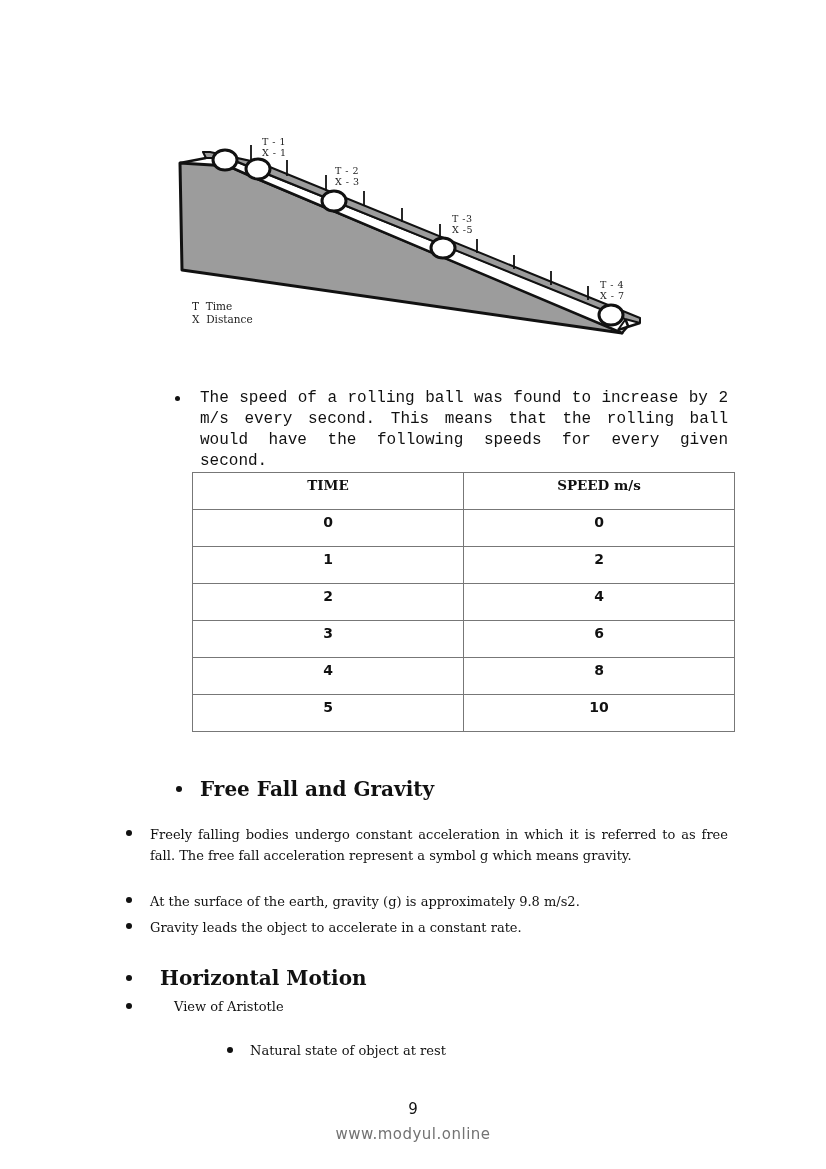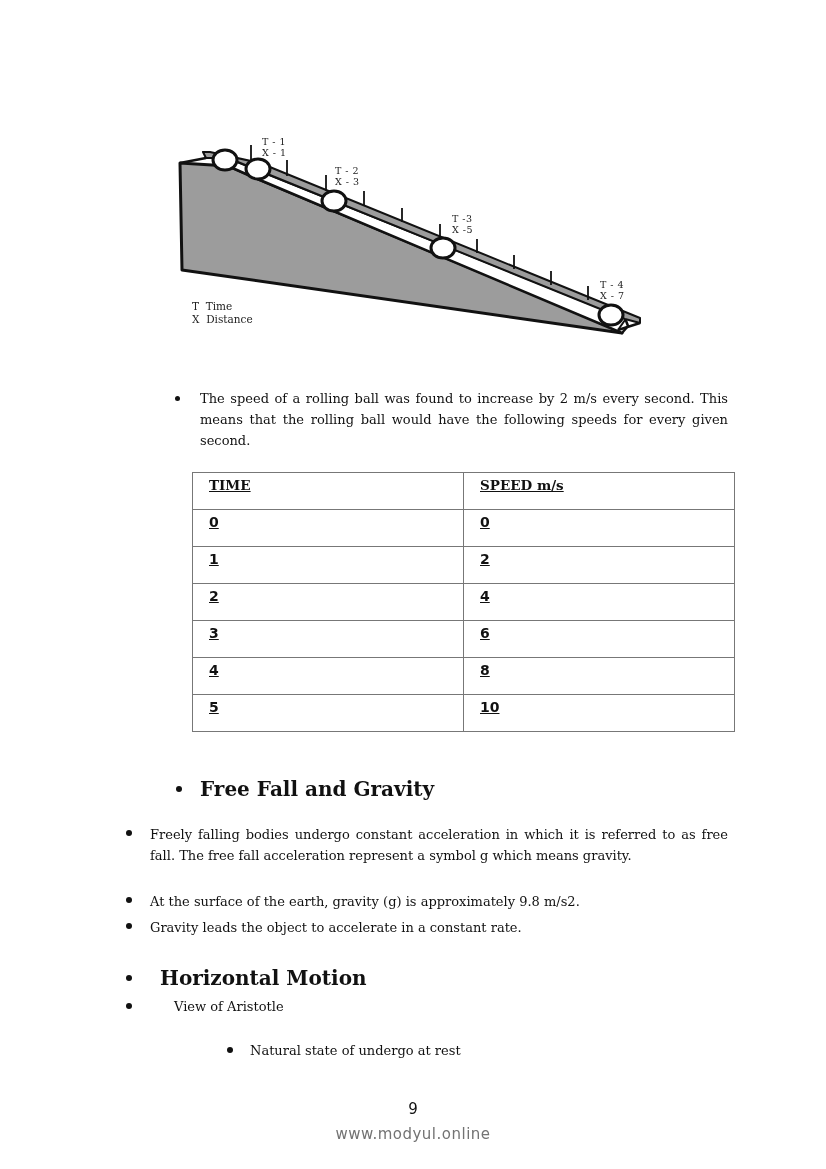--- a/index.html
+++ b/index.html
@@ -2,27 +2,27 @@
 <html><head>
 <meta charset="utf-8">
 <style>
   html, body { margin: 0; padding: 0; background: #ffffff; }
   body { width: 826px; height: 1169px; position: relative; overflow: hidden;
          font-family: "DejaVu Serif", "Liberation Serif", serif; color: #111; }
   #diagram { position: absolute; left: 170px; top: 128px; width: 490px; height: 215px; }
   .dlabel { font-family: "DejaVu Serif", serif; font-size: 9.5px; fill: #222; letter-spacing: 0.5px; }
   .legend { font-family: "DejaVu Serif", serif; font-size: 10.5px; fill: #222; }
 
-  .para { position: absolute; left: 200px; top: 388px; width: 528px; font-size: 13px; line-height: 21px;
-          text-align: justify; text-align-last: left; }
+  .para { position: absolute; left: 200px; top: 388px; width: 528px; font-size: 16px; line-height: 21px;
+          text-align: justify; text-align-last: left; font-family: Liberation Mono, monospace; }
   .bullet-dot { position: absolute; width: 6px; height: 6px; border-radius: 50%; background: #111; }
 
   table.data { position: absolute; left: 192px; top: 472px; width: 543px; border-collapse: collapse; }
-  table.data td { border: 1.3px solid #777; height: 37px; text-align: left; vertical-align: top;
-                  padding: 4px 0 0 16px; font-weight: bold; font-size: 14px; box-sizing: border-box; text-decoration: underline; }
+  table.data td { border: 1.3px solid #777; height: 37px; text-align: center; vertical-align: top;
+                  padding: 4px 0 0 0; font-weight: bold; font-size: 14px; box-sizing: border-box; }
   table.data tr.head td { font-family: "DejaVu Serif", serif; font-size: 13.5px; }
   table.data tr.row td { font-family: "DejaVu Sans", sans-serif; font-size: 14px; }
 
   .h2 { position: absolute; font-weight: bold; font-size: 20px; font-family: "DejaVu Serif", serif; }
   .body-text { position: absolute; font-size: 13px; line-height: 21px; }
   .justify { text-align: justify; text-align-last: left; }
   .pagenum { position: absolute; left: 0; width: 826px; top: 1100px; text-align: center;
              font-family: "DejaVu Sans", sans-serif; font-size: 15px; color: #111; }
   .watermark { position: absolute; left: 0; width: 826px; top: 1125px; text-align: center;
                font-family: "DejaVu Sans", sans-serif; font-size: 15px; color: #737373; letter-spacing: 0.5px; }
@@ -123,16 +123,16 @@
 <span class="bullet-dot" style="left:126px; top:923px;"></span>
 <div class="body-text" style="left:150px; top:917px; width:578px;">Gravity leads the object to accelerate in a constant rate.</div>
 
 <span class="bullet-dot" style="left:126px; top:975px;"></span>
 <div class="h2" style="left:160px; top:966px;">Horizontal Motion</div>
 
 <span class="bullet-dot" style="left:126px; top:1003px;"></span>
 <div class="body-text" style="left:174px; top:996px;">View of Aristotle</div>
 
 <span class="bullet-dot" style="left:227px; top:1047px;"></span>
-<div class="body-text" style="left:250px; top:1040px;">Natural state of undergo at rest</div>
+<div class="body-text" style="left:250px; top:1040px;">Natural state of object at rest</div>
 
 <div class="pagenum">9</div>
 <div class="watermark">www.modyul.online</div>
 
 </body></html>

